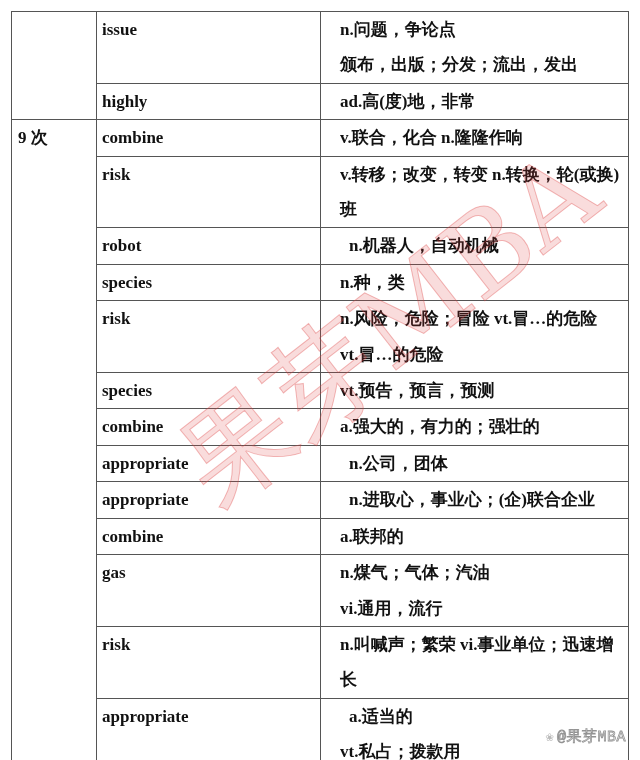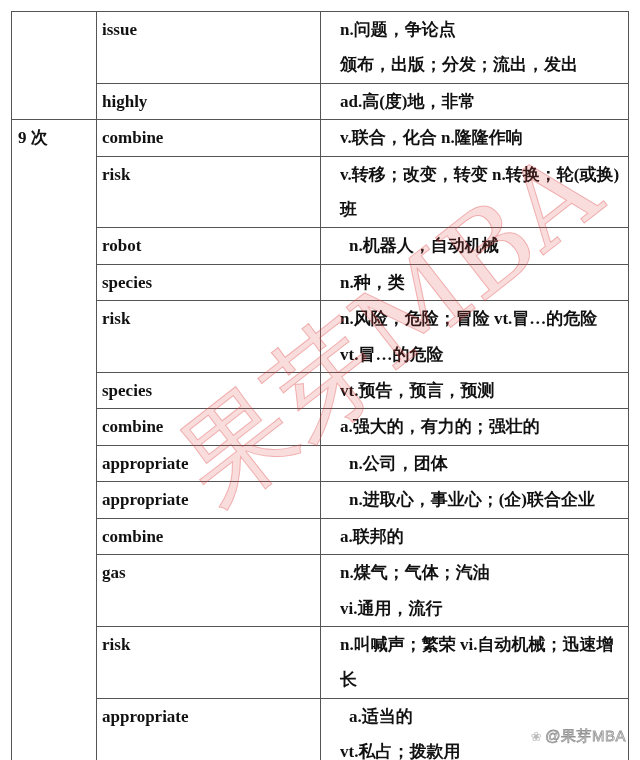--- a/index.html
+++ b/index.html
@@ -55,21 +55,21 @@
       line-height: 260px;
       text-align: center;
       color: rgba(220, 60, 60, 0.18);
       -webkit-text-stroke: 1px rgba(220, 60, 60, 0.35);
       white-space: nowrap;
     }
     .watermark-corner {
       position: absolute;
       right: 14px;
       bottom: 14px;
-      font-family: Liberation Sans, sans-serif;
+      font-family: Liberation Mono, monospace;
       font-size: 15px;
       color: rgba(255, 255, 255, 0.9);
       -webkit-text-stroke: 0.8px rgba(120, 120, 120, 0.8);
       letter-spacing: 0.5px;
       white-space: nowrap;
     }
     .watermark-corner .paw {
       display: inline-block;
       margin-right: 3px;
       color: rgba(180, 180, 180, 0.9);
@@ -169,21 +169,21 @@
     <tr>
       <td class="word-cell">gas</td>
       <td class="def-cell">
         <span class="def-line">n.煤气；气体；汽油</span>
         <span class="def-line">vi.通用，流行</span>
       </td>
     </tr>
     <tr>
       <td class="word-cell">risk</td>
       <td class="def-cell">
-        <span class="def-line">n.叫喊声；繁荣 vi.自动机械；迅速增</span>
+        <span class="def-line">n.叫喊声；繁荣 vi.事业单位；迅速增</span>
         <span class="def-line">长</span>
       </td>
     </tr>
     <tr>
       <td class="word-cell">appropriate</td>
       <td class="def-cell">
         <span class="def-line indent">a.适当的</span>
         <span class="def-line">vt.私占；拨款用</span>
       </td>
     </tr>

